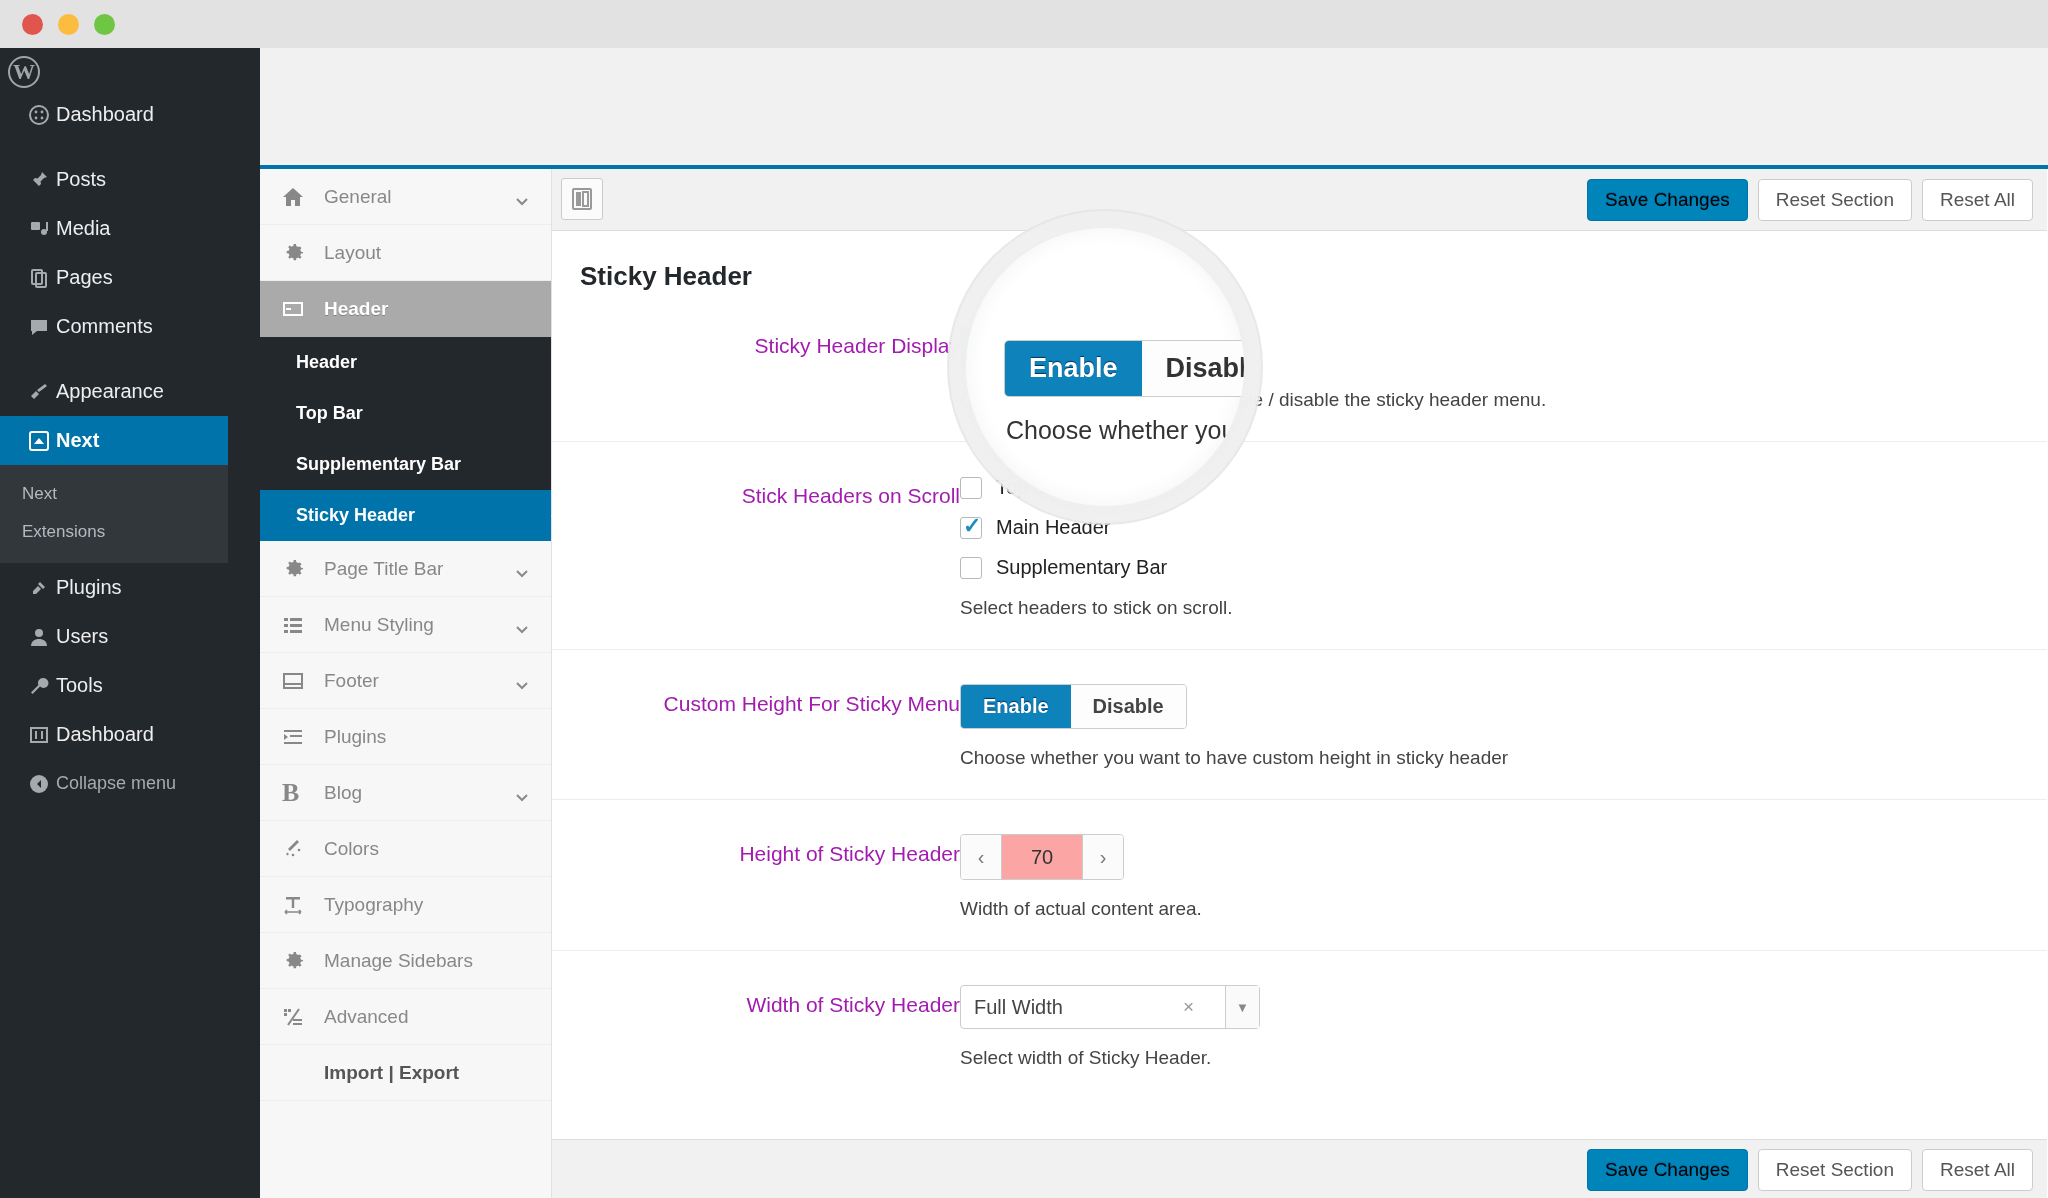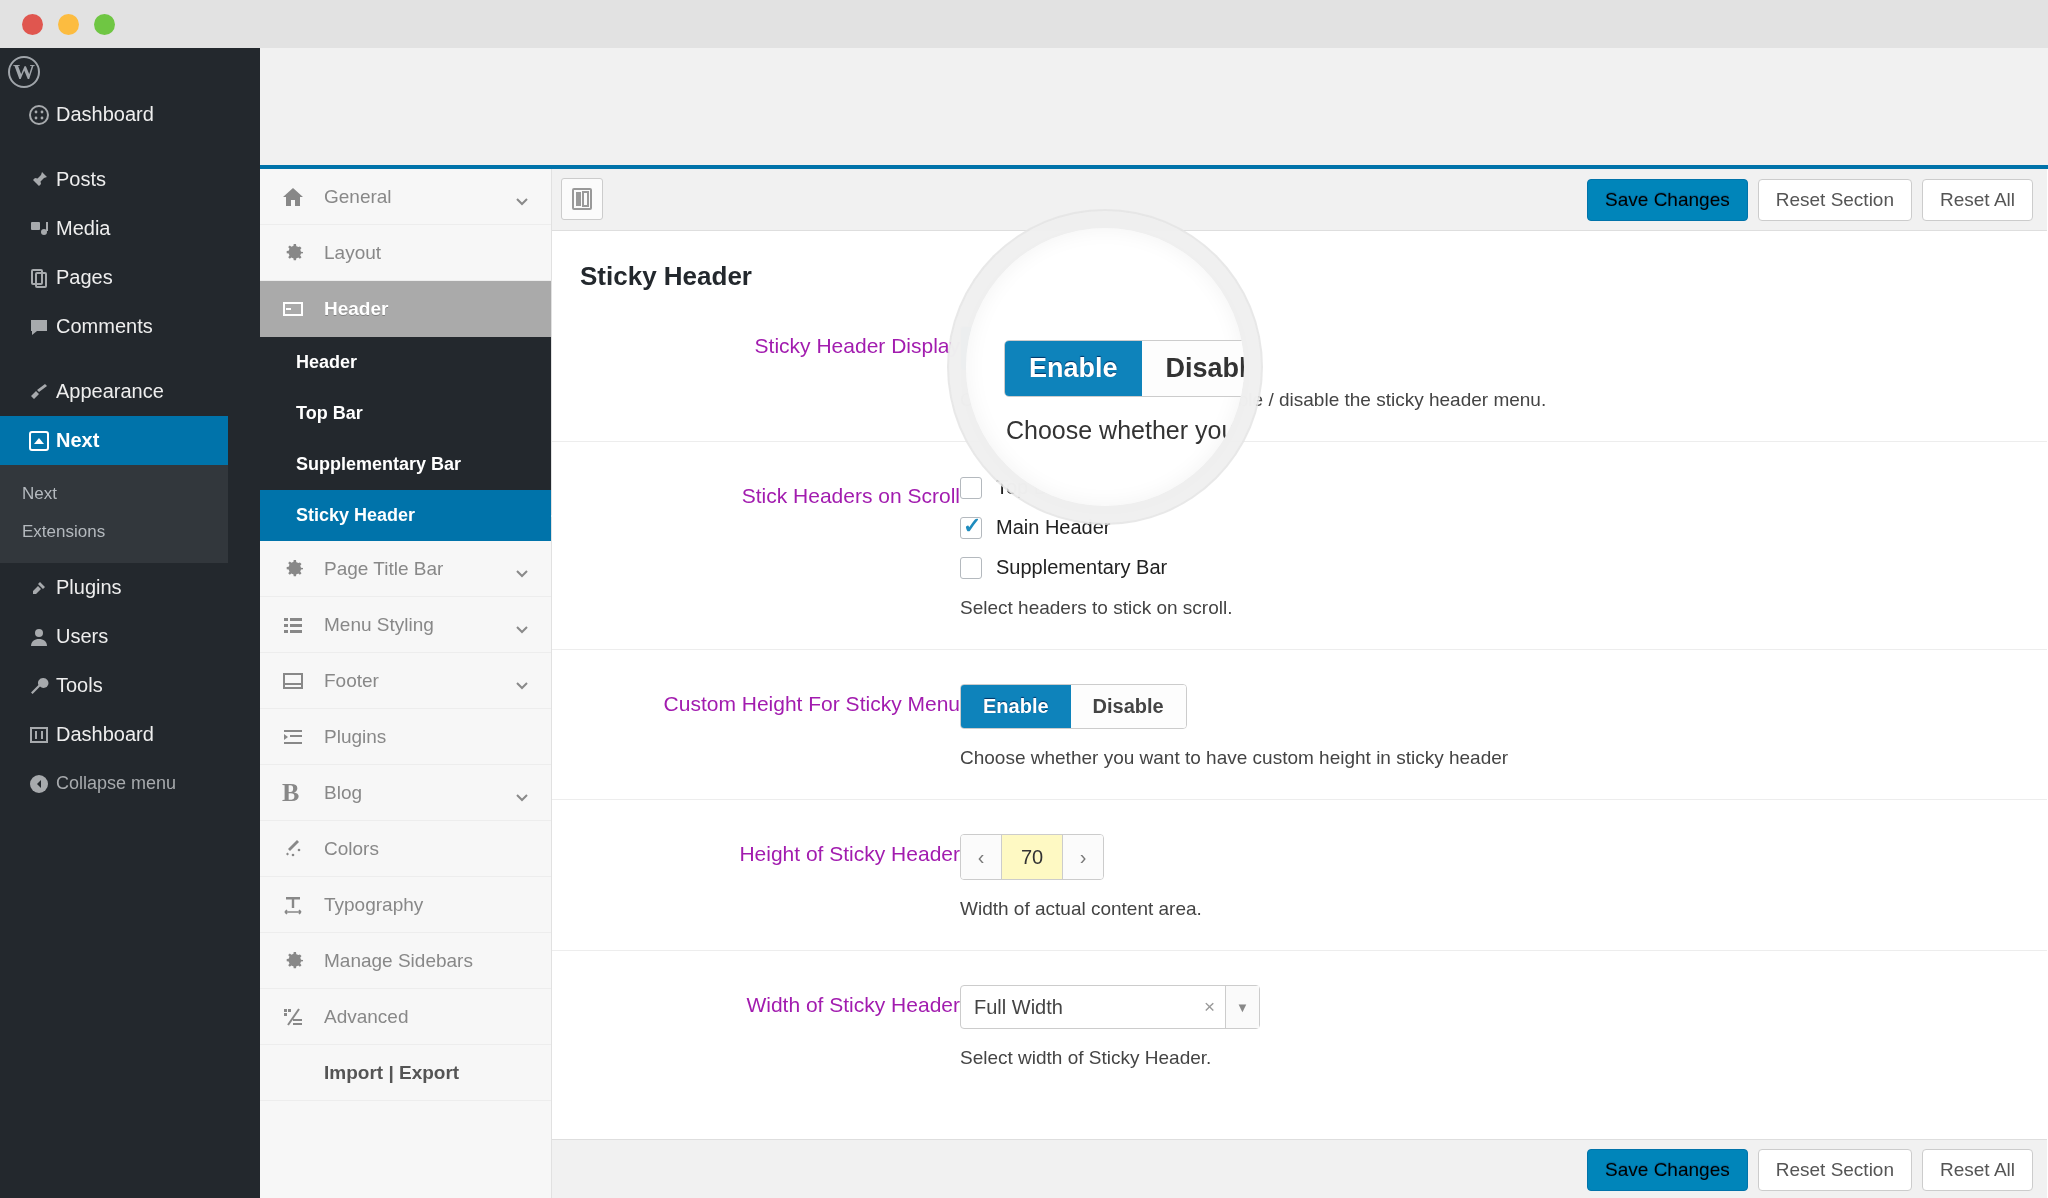--- a/index.html
+++ b/index.html
@@ -181,31 +181,32 @@
   .cb-label { font-size: 20px; color: #222; }
 
   
   .spinner { display: inline-flex; border: 1px solid #ccc; border-radius: 4px; overflow: hidden; }
   .spinner .sp-btn {
     width: 40px; height: 44px; background: #fbfbfb; color: #777;
     display: flex; align-items: center; justify-content: center;
     font-size: 20px; cursor: pointer;
   }
   .spinner .sp-val {
-    width: 62px; height: 44px; background: #fef9c3;
+    width: 82px; height: 44px; background: #fca5a5;
     border-left: 1px solid #ccc; border-right: 1px solid #ccc;
     display: flex; align-items: center; justify-content: center;
     font-size: 20px; color: #333;
   }
 
   
   .select2 {
     display: inline-flex; align-items: center; width: 300px; height: 44px;
     border: 1px solid #ccc; border-radius: 4px; background: #fff;
     position: relative;
+    gap: 21px;
   }
   .select2 .s2-val { padding-left: 13px; font-size: 20px; color: #444; flex: 1; }
   .select2 .s2-clear { color: #999; font-size: 19px; padding: 0 10px; cursor: pointer; }
   .select2 .s2-arrow {
     width: 34px; height: 42px; border-left: 1px solid #ccc;
     background: #fafafa; display: flex; align-items: center;
     justify-content: center; color: #888; font-size: 13px; cursor: pointer;
   }
 
   

